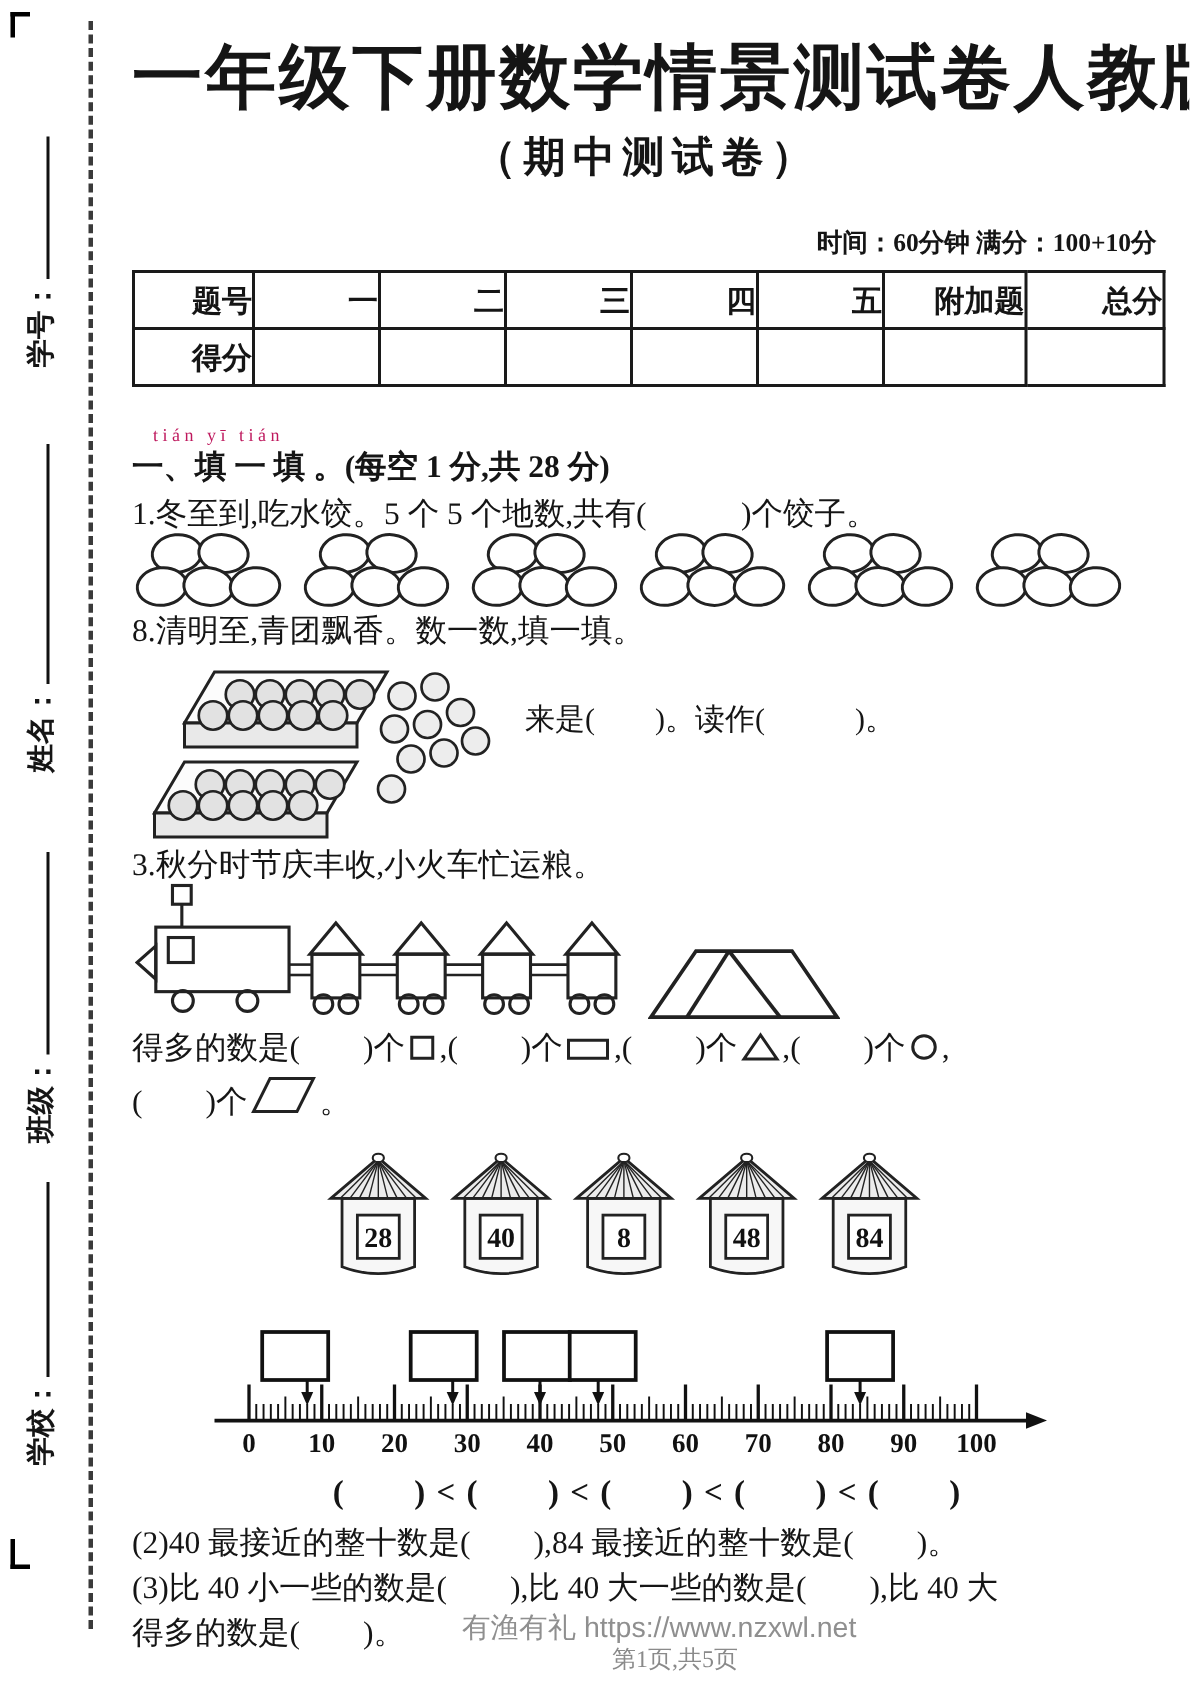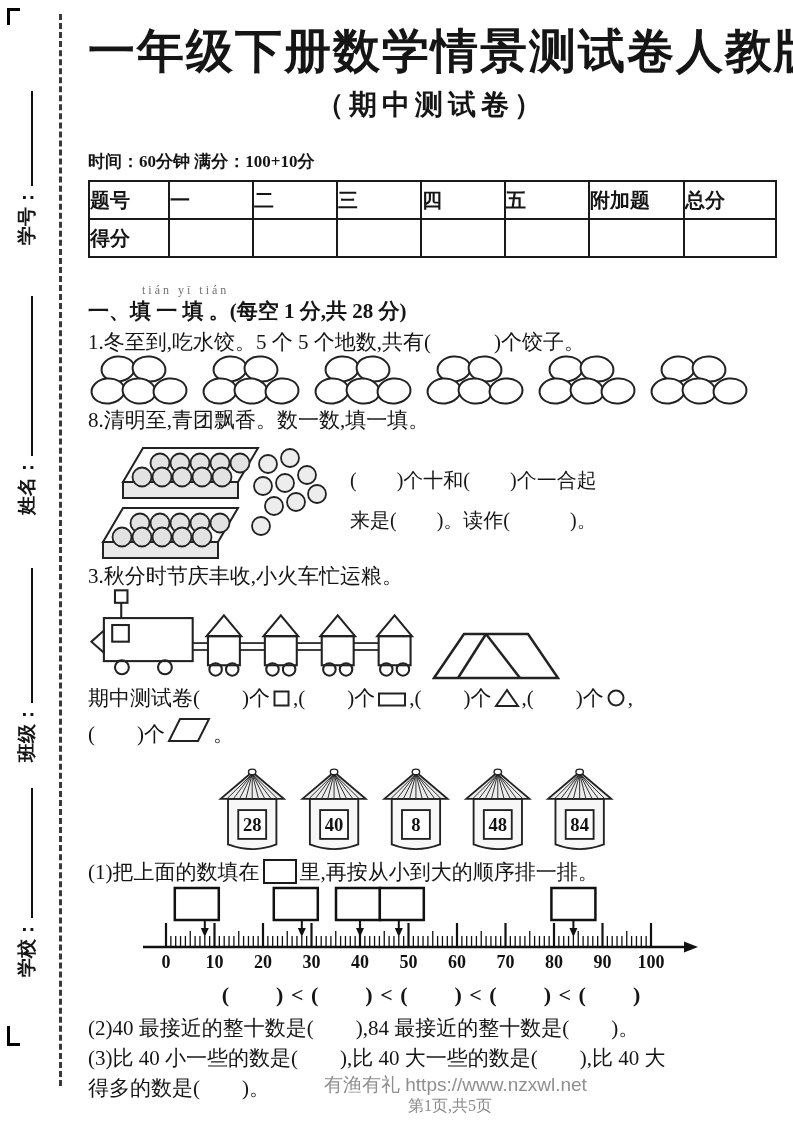--- a/index.html
+++ b/index.html
@@ -3,26 +3,26 @@
 <meta charset="utf-8">
 <style>
   * { margin:0; padding:0; box-sizing:border-box; }
   html,body { background:#ffffff; }
   .page { position:relative; width:793px; height:1122px; background:#fff;
           font-family:"Liberation Serif", serif; color:#151515; overflow:hidden; }
   .abs { position:absolute; }
   .content { position:absolute; left:88px; top:0; width:687px; height:1122px; }
   .title { width:100%; text-align:center; font-size:47px; font-weight:700; letter-spacing:2px; white-space:nowrap; }
   .subtitle { width:100%; text-align:center; font-size:28px; font-weight:600; letter-spacing:5px; }
-  .meta { width:100%; font-size:17px; font-weight:600; padding-right:4px; }
+  .meta { width:100%; text-align:right; font-size:17px; font-weight:600; padding-right:4px; }
   .score-table { border-collapse:collapse; width:687px; table-layout:fixed; }
-  .score-table td { border:2px solid #1a1a1a; height:38px; text-align:left;
+  .score-table td { border:2px solid #1a1a1a; height:38px; text-align:right;
                     font-size:20px; font-weight:600; overflow:hidden; }
   .intro { font-size:19px; font-weight:500; padding-left:34px; width:100%; white-space:nowrap; }
-  .pinyin { font-size:12px; letter-spacing:3px; color:#737373;margin-left:40px; }
+  .pinyin { font-size:12px; letter-spacing:3px; color:#be185d; }
   .heading { font-size:21px; font-weight:700; white-space:nowrap;text-align:center; }
   .qtext { font-size:21px; font-weight:500; white-space:nowrap; }
   .q2fill { font-size:20px; font-weight:500; line-height:40px; white-space:nowrap; }
   .compare { width:100%; text-align:center; font-size:22px; font-weight:600; letter-spacing:1px; }
   .inline-box { display:inline-block; width:34px; height:25px; border:2px solid #1a1a1a;
                 vertical-align:-5px; margin:0 3px; }
   .shape-icon { vertical-align:-3px; margin:0 2px; }
   .watermark { color:#8f8f8f; font-size:19px; font-family:"Liberation Sans", sans-serif; white-space:nowrap; }
   .pageinfo { color:#8a8a8a; font-size:16px; text-align:center; }
   .seal-divider { position:absolute; left:59px; top:14px; height:1072px; border-left:3px dashed #3a3a3a; }
@@ -175,21 +175,20 @@
           <circle cx="165" cy="52" r="9" fill="#ededed" stroke="#222" stroke-width="1.8"></circle>
           <circle cx="187" cy="49" r="9" fill="#ededed" stroke="#222" stroke-width="1.8"></circle>
           <circle cx="209" cy="41" r="9" fill="#ededed" stroke="#222" stroke-width="1.8"></circle>
           <circle cx="176" cy="72" r="9" fill="#ededed" stroke="#222" stroke-width="1.8"></circle>
           <circle cx="198" cy="68" r="9" fill="#ededed" stroke="#222" stroke-width="1.8"></circle>
           <circle cx="219" cy="60" r="9" fill="#ededed" stroke="#222" stroke-width="1.8"></circle>
           <circle cx="163" cy="92" r="9" fill="#ededed" stroke="#222" stroke-width="1.8"></circle>
         </g>
       </svg>
     <div class="abs q2fill" style="top:460px;left:262px">
-      <div>(　　)个十和(　　)个一合起</div>
       <div>来是(　　)。读作(　　　)。</div>
     </div>
 
     <div class="abs qtext" style="top:562px">3.秋分时节庆丰收,小火车忙运粮。</div>
     <svg class="abs" style="top:586px;left:2px" width="340" height="94" viewBox="-10 0 490 135">
         <g>
           <rect x="26" y="6" width="18" height="18" fill="none" stroke="#222" stroke-width="3"></rect>
           <line x1="35" y1="24" x2="35" y2="46" stroke="#222" stroke-width="3"></line>
           <rect x="10" y="46" width="128" height="62" fill="none" stroke="#222" stroke-width="3"></rect>
           <rect x="22" y="56" width="24" height="24" fill="none" stroke="#222" stroke-width="3"></rect>
@@ -230,21 +229,21 @@
           <circle cx="441" cy="120" r="9" fill="none" stroke="#222" stroke-width="3"></circle>
         </g>
       </svg>
     <svg class="abs" style="top:632px;left:344px" width="128" height="48" viewBox="0 0 128 48">
       <polygon points="2,46 32,2 96,2 126,46" fill="none" stroke="#222" stroke-width="2.5"></polygon>
       <line x1="54" y1="2" x2="26" y2="46" stroke="#222" stroke-width="2.5"></line>
       <line x1="54" y1="2" x2="88" y2="46" stroke="#222" stroke-width="2.5"></line>
     </svg>
 
     <div class="abs qtext" style="top:684px">
-      <span>期中测试卷(　　)个</span><svg class="shape-icon" width="19" height="19">
+      <span>得多的数是(　　)个</span><svg class="shape-icon" width="19" height="19">
           <rect x="2.5" y="2.5" width="14" height="14" fill="none" stroke="#222" stroke-width="2"></rect>
         </svg><span>,(　　)个</span><svg class="shape-icon" width="30" height="17">
           <rect x="2" y="2.5" width="26" height="12" fill="none" stroke="#222" stroke-width="2"></rect>
         </svg><span>,(　　)个</span><svg class="shape-icon" width="26" height="20">
           <polygon points="13,2 2,18 24,18" fill="none" stroke="#222" stroke-width="2"></polygon>
         </svg><span>,(　　)个</span><svg class="shape-icon" width="20" height="20">
           <circle cx="10" cy="10" r="7.5" fill="none" stroke="#222" stroke-width="2"></circle>
         </svg><span>,</span>
     </div>
     <div class="abs qtext" style="top:716px">
@@ -329,23 +328,20 @@
           <line x1="392" y1="6" x2="398.8" y2="33" stroke="#222" stroke-width="1"></line>
           <line x1="392" y1="6" x2="405.6" y2="33" stroke="#222" stroke-width="1"></line>
           <line x1="392" y1="6" x2="412.4" y2="33" stroke="#222" stroke-width="1"></line>
           <line x1="392" y1="6" x2="419.2" y2="33" stroke="#222" stroke-width="1"></line>
           <ellipse cx="392" cy="4" rx="4" ry="3" fill="#fff" stroke="#222" stroke-width="1.5"></ellipse>
           <rect x="377" y="45" width="30" height="31" fill="#fff" stroke="#222" stroke-width="2"></rect>
           <text x="392" y="68" text-anchor="middle" font-size="20" font-weight="bold" fill="#111">84</text>
         </g>
       </svg>
 
-    <div class="abs qtext" style="top:858px">
-      <span>(1)把上面的数填在</span><span class="inline-box"></span><span>里,再按从小到大的顺序排一排。</span>
-    </div>
 
     <svg class="abs" style="top:886px;left:0" width="660" height="92" viewBox="0 0 660 92">
         <line x1="55" y1="61" x2="602" y2="61" stroke="#111" stroke-width="2.5"></line>
         <polygon points="610,61 596,55.5 596,66.5" fill="#111"></polygon>
         <line x1="78" y1="37" x2="78" y2="61" stroke="#111" stroke-width="2.2"></line>
         <line x1="82.85" y1="50" x2="82.85" y2="61" stroke="#111" stroke-width="1.3"></line>
         <line x1="87.7" y1="50" x2="87.7" y2="61" stroke="#111" stroke-width="1.3"></line>
         <line x1="92.55" y1="50" x2="92.55" y2="61" stroke="#111" stroke-width="1.3"></line>
         <line x1="97.4" y1="50" x2="97.4" y2="61" stroke="#111" stroke-width="1.3"></line>
         <line x1="102.25" y1="45" x2="102.25" y2="61" stroke="#111" stroke-width="1.3"></line>
@@ -481,15 +477,15 @@
           <rect x="463.4" y="2" width="44" height="32" fill="#fff" stroke="#111" stroke-width="2.5"></rect>
         </g>
       </svg>
 
     <div class="abs compare" style="top:980px">(　　) &lt; (　　) &lt; (　　) &lt; (　　) &lt; (　　)</div>
     <div class="abs qtext" style="top:1014px">(2)40 最接近的整十数是(　　),84 最接近的整十数是(　　)。</div>
     <div class="abs qtext" style="top:1044px">(3)比 40 小一些的数是(　　),比 40 大一些的数是(　　),比 40 大</div>
     <div class="abs qtext" style="top:1074px">得多的数是(　　)。</div>
   </div>
 
-  <div class="abs watermark" style="left:324px;top:1072px">有渔有礼 https://www.nzxwl.net</div>
+  <div class="abs watermark" style="left:308px;top:1072px">有渔有礼 https://www.nzxwl.net</div>
   <div class="abs pageinfo" style="left:100px;top:1096px;width:700px">第1页,共5页</div>
 </div>
 
 </body></html>

